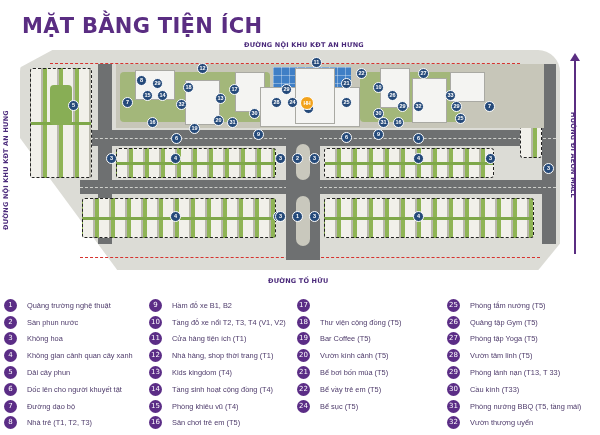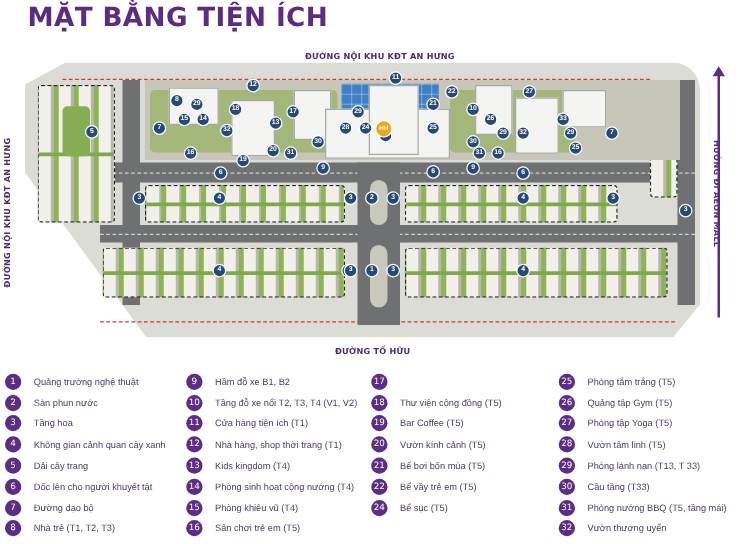--- a/index.html
+++ b/index.html
@@ -1,20 +1,20 @@
 <!DOCTYPE html>
 <html><head>
 <meta charset="utf-8">
 <style>
   * { box-sizing: border-box; margin: 0; padding: 0; }
   html, body { width: 600px; height: 435px; background: #ffffff; overflow: hidden; }
   body { position: relative; font-family: "Liberation Sans", "DejaVu Sans", sans-serif; }
 
   .title {
-    position: absolute; left: 22px; top: 2px;
+    position: absolute; left: 22px; top: 14px;
     font-family: "DejaVu Sans", "Liberation Sans", sans-serif;
     font-weight: bold; font-size: 21px; color: #5a2d82; letter-spacing: 0.3px;
   }
   .road-label {
     position: absolute; font-weight: bold; font-size: 6.5px; color: #4b2a7b; letter-spacing: 0.2px;
     font-family: "DejaVu Sans", sans-serif; white-space: nowrap;
   }
   .road-top { left: 244px; top: 41px; }
   .road-bottom { left: 268px; top: 277px; }
   .road-left { left: 2px; top: 170px; transform-origin: left top; transform: rotate(-90deg) translate(-50%, 0); }
@@ -181,29 +181,29 @@
       <div class="legend-item">
         <span class="badge">1</span>
         <span class="legend-text">Quảng trường nghệ thuật</span>
       </div>
       <div class="legend-item">
         <span class="badge">2</span>
         <span class="legend-text">Sàn phun nước</span>
       </div>
       <div class="legend-item">
         <span class="badge">3</span>
-        <span class="legend-text">Tầng hoa</span>
+        <span class="legend-text">Không hoa</span>
       </div>
       <div class="legend-item">
         <span class="badge">4</span>
         <span class="legend-text">Không gian cảnh quan cây xanh</span>
       </div>
       <div class="legend-item">
         <span class="badge">5</span>
-        <span class="legend-text">Dải cây trang</span>
+        <span class="legend-text">Dải cây phun</span>
       </div>
       <div class="legend-item">
         <span class="badge">6</span>
         <span class="legend-text">Dốc lên cho người khuyết tật</span>
       </div>
       <div class="legend-item">
         <span class="badge">7</span>
         <span class="legend-text">Đường dạo bộ</span>
       </div>
       <div class="legend-item">
@@ -227,21 +227,21 @@
       <div class="legend-item">
         <span class="badge">12</span>
         <span class="legend-text">Nhà hàng, shop thời trang (T1)</span>
       </div>
       <div class="legend-item">
         <span class="badge">13</span>
         <span class="legend-text">Kids kingdom (T4)</span>
       </div>
       <div class="legend-item">
         <span class="badge">14</span>
-        <span class="legend-text">Phòng sinh hoạt cộng nướng (T4)</span>
+        <span class="legend-text">Tầng sinh hoạt cộng đồng (T4)</span>
       </div>
       <div class="legend-item">
         <span class="badge">15</span>
         <span class="legend-text">Phòng khiêu vũ (T4)</span>
       </div>
       <div class="legend-item">
         <span class="badge">16</span>
         <span class="legend-text">Sân chơi trẻ em (T5)</span>
       </div>
     </div>
@@ -270,41 +270,41 @@
         <span class="legend-text">Bể vầy trẻ em (T5)</span>
       </div>
       <div class="legend-item">
         <span class="badge">24</span>
         <span class="legend-text">Bể sục (T5)</span>
       </div>
     </div>
   <div class="legend-col" style="left:443px;">
       <div class="legend-item">
         <span class="badge">25</span>
-        <span class="legend-text">Phòng tắm trắng (T5)</span>
+        <span class="legend-text">Phòng tắm nướng (T5)</span>
       </div>
       <div class="legend-item">
         <span class="badge">26</span>
         <span class="legend-text">Quảng tập Gym (T5)</span>
       </div>
       <div class="legend-item">
         <span class="badge">27</span>
         <span class="legend-text">Phòng tập Yoga (T5)</span>
       </div>
       <div class="legend-item">
         <span class="badge">28</span>
         <span class="legend-text">Vườn tâm linh (T5)</span>
       </div>
       <div class="legend-item">
         <span class="badge">29</span>
         <span class="legend-text">Phòng lánh nạn (T13, T 33)</span>
       </div>
       <div class="legend-item">
         <span class="badge">30</span>
-        <span class="legend-text">Cầu tầng (T33)</span>
+        <span class="legend-text">Cầu kính (T33)</span>
       </div>
       <div class="legend-item">
         <span class="badge">31</span>
         <span class="legend-text">Phòng nướng BBQ (T5, tầng mái)</span>
       </div>
       <div class="legend-item">
         <span class="badge">32</span>
         <span class="legend-text">Vườn thượng uyển</span>
       </div>
     </div>

